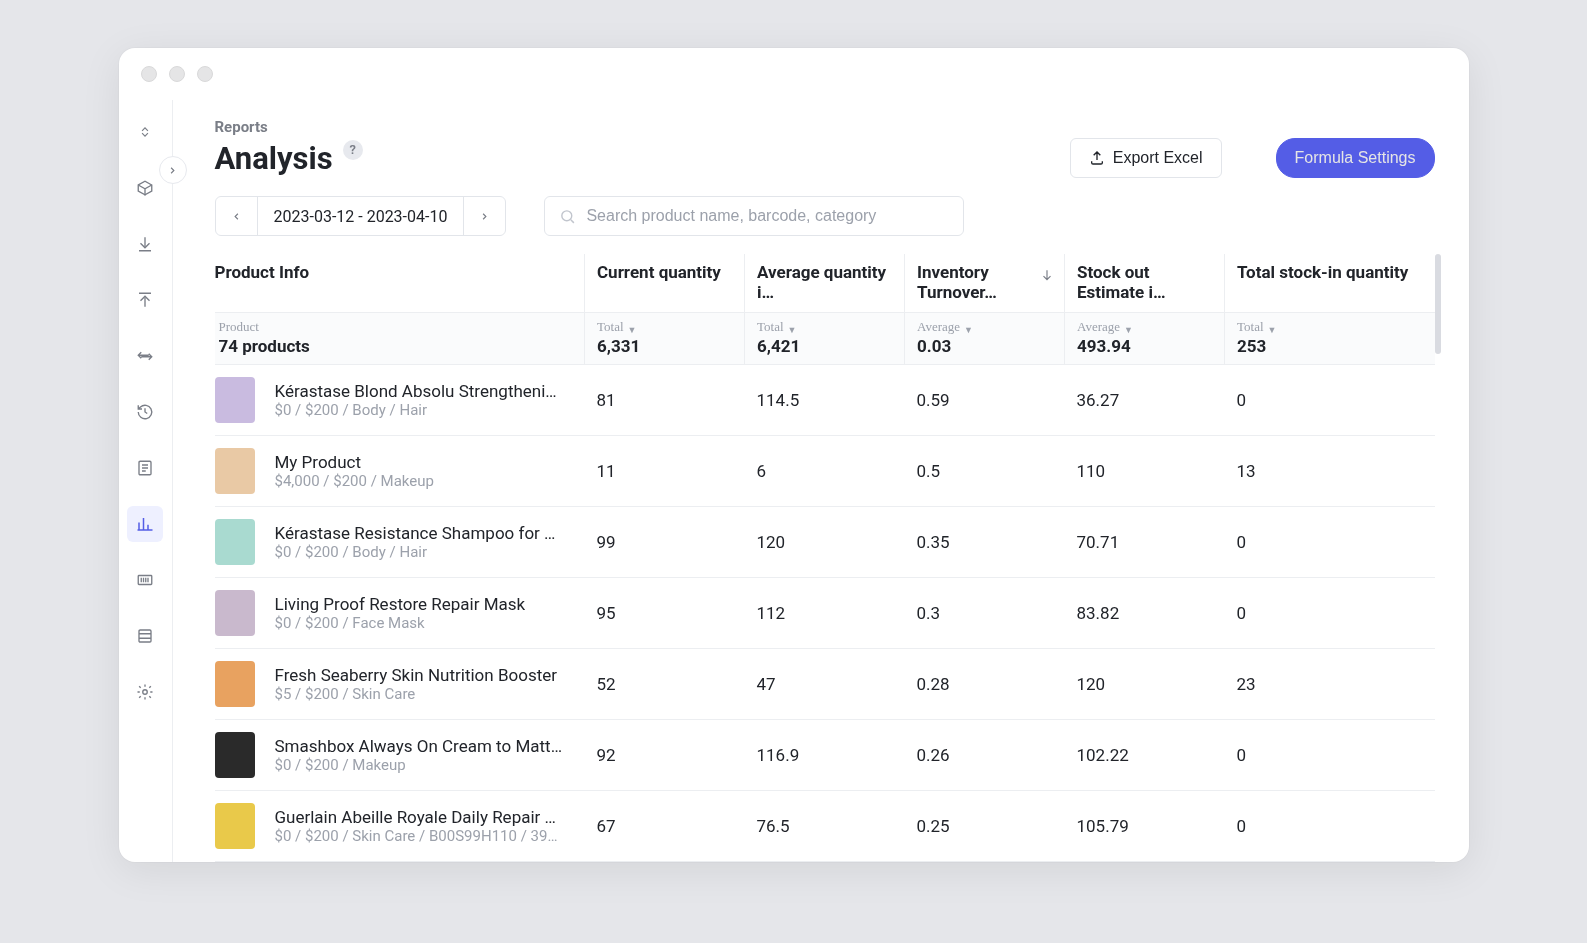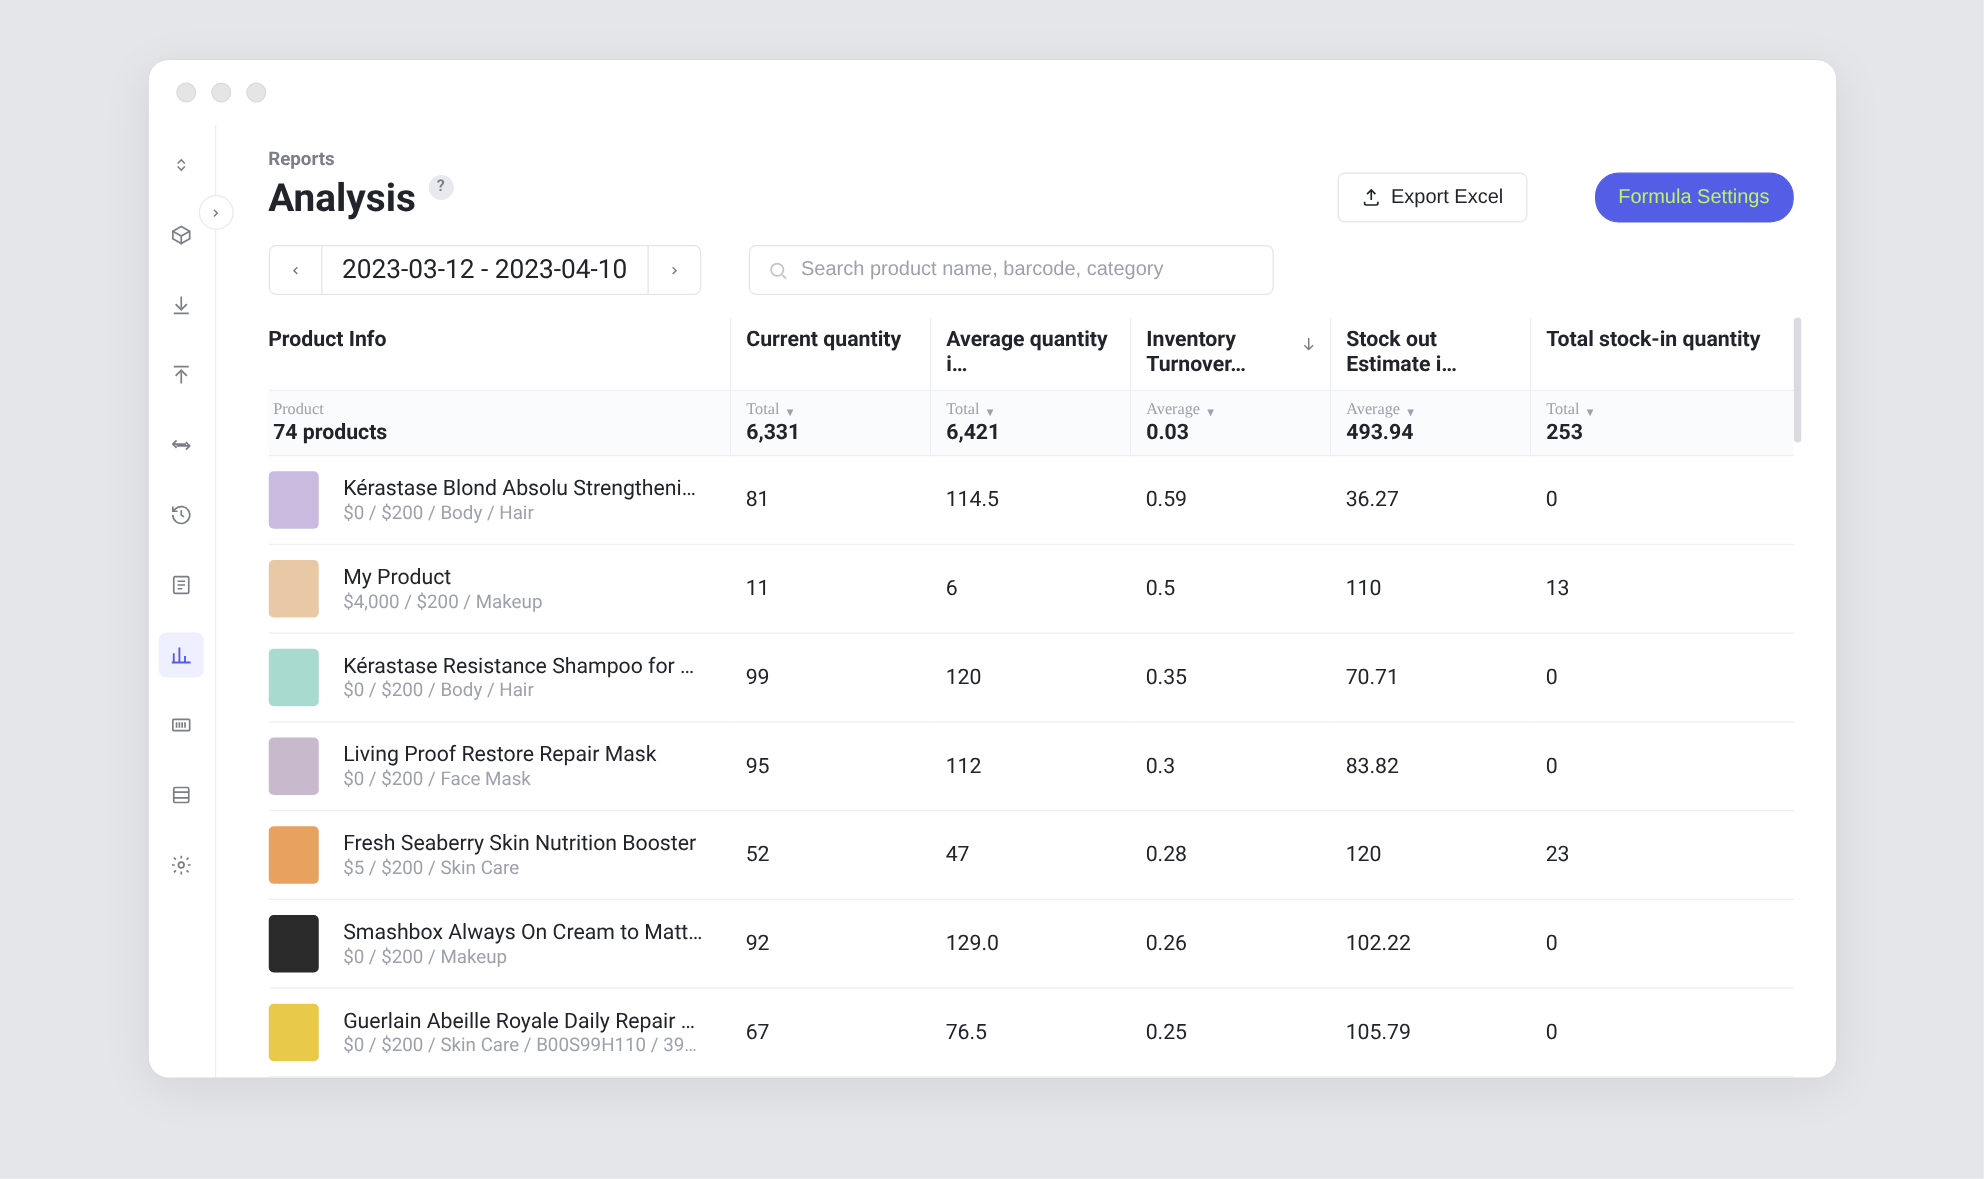--- a/index.html
+++ b/index.html
@@ -98,21 +98,21 @@
   cursor: pointer;
   border: 1.5px solid #e2e5ea;
   background: #fff;
   color: #21242a;
   font-weight: 500;
   margin-left: 44px;
 }
 .btn.primary {
   background: #545de6;
   border-color: #545de6;
-  color: #bef264;
+  color: #e5e5e5;
   border-radius: 19px;
 }
 .controls-row { display: flex; gap: 38px; align-items: center; margin-bottom: 18px; }
 .date-picker {
   display: flex;
   border: 1.5px solid #e2e5ea;
   border-radius: 6px;
   height: 40px;
   overflow: hidden;
 }
@@ -120,21 +120,21 @@
   width: 42px;
   display: flex; align-items: center; justify-content: center;
   color: #7a7e87;
   border-right: 1.5px solid #e2e5ea;
   cursor: pointer;
 }
 .dp-nav.last { border-right: none; border-left: 1.5px solid #e2e5ea; }
 .dp-label {
   display: flex; align-items: center;
   padding: 0 16px;
-  font-size: 21px;
+  font-size: 16px;
   color: #21242a;
   cursor: pointer;
 }
 .search {
   flex: 0 0 420px;
   height: 40px;
   border: 1.5px solid #e2e5ea;
   border-radius: 6px;
   display: flex; align-items: center;
   padding: 0 14px;
@@ -481,21 +481,21 @@
     <td>
       <div class="prod-cell">
         <div class="thumb" style="background:#2a2a2a"></div>
         <div>
           <div class="prod-name">Smashbox Always On Cream to Matte Li…</div>
           <div class="prod-meta">$0 / $200 / Makeup</div>
         </div>
       </div>
     </td>
     <td>92</td>
-    <td>129.0</td>
+    <td>116.9</td>
     <td>0.26</td>
     <td>102.22</td>
     <td>0</td>
               </tr>
               <tr>
     <td>
       <div class="prod-cell">
         <div class="thumb" style="background:#e9c94a"></div>
         <div>
           <div class="prod-name">Guerlain Abeille Royale Daily Repair Ser…</div>

